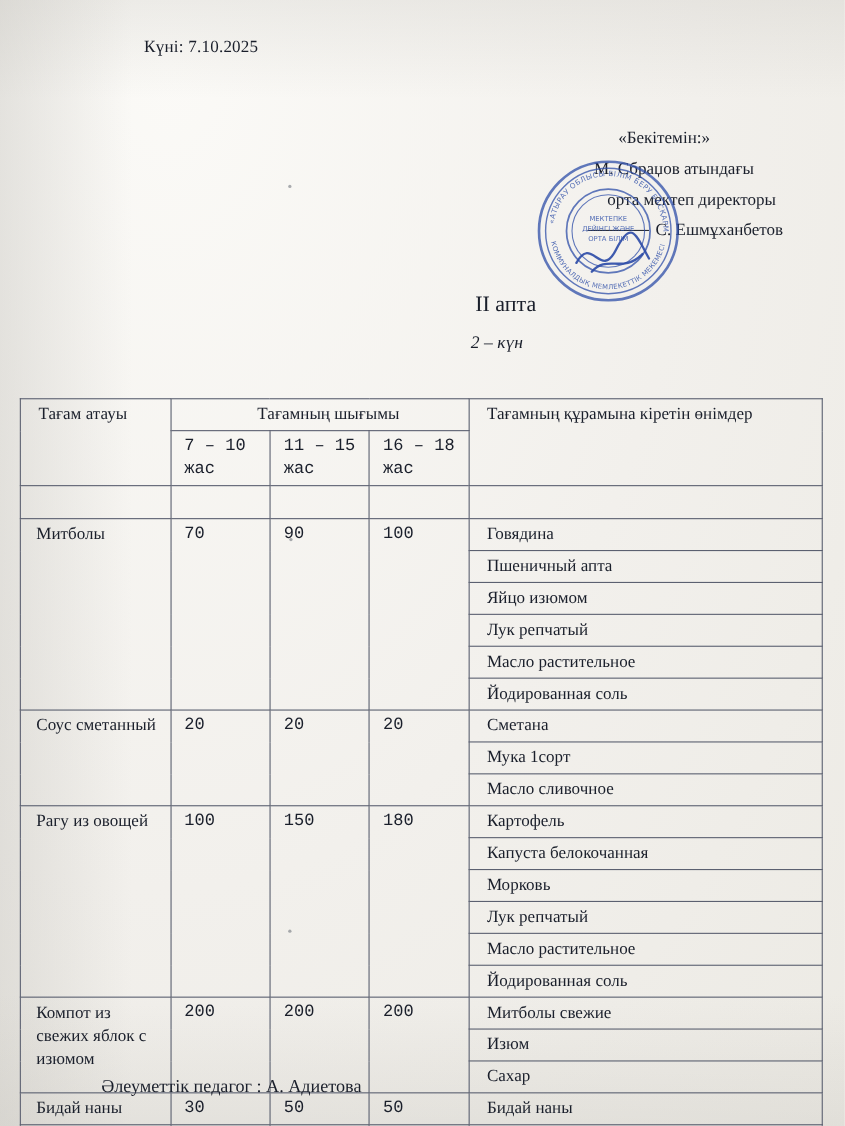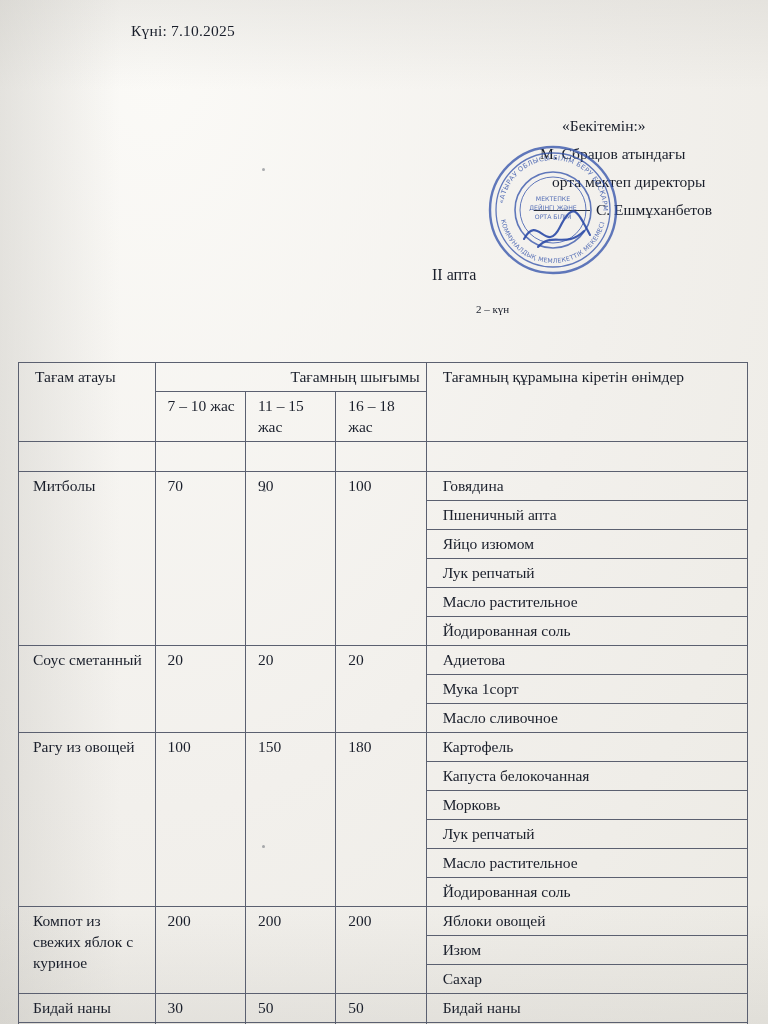--- a/index.html
+++ b/index.html
@@ -42,21 +42,21 @@
   }
 
   .content {
     position: absolute;
     inset: 0;
   }
 
   .date-line {
     position: absolute;
     left: 131px;
-    top: 22px;
+    top: 34px;
     font-size: 15.5px;
     letter-spacing: 0.2px;
   }
 
   .approve-block {
     position: absolute;
     left: 430px;
     top: 112px;
     width: 350px;
     font-size: 15.5px;
@@ -72,27 +72,28 @@
     width: 56px;
     border-bottom: 1px solid #2a2f3a;
     margin: 0 6px 4px 0;
     height: 10px;
   }
 
   .week-line {
     position: absolute;
     left: 432px;
     top: 266px;
+    font-size: 20px;
+  }
+  .day-line {
+    position: absolute;
+    left: 428px;
+    top: 303px;
     font-size: 16px;
-  }
-  .day-line {
-    position: absolute;
-    left: 476px;
-    top: 303px;
-    font-size: 11px;
+    font-style: italic;
   }
 
   
   .stamp {
     position: absolute;
     left: 486px;
     top: 143px;
     width: 134px;
     height: 134px;
     pointer-events: none;
@@ -115,25 +116,25 @@
     line-height: 21px;
     background: transparent;
   }
   .col-name  { width: 136px; }
   .col-a     { width: 90px; }
   .col-b     { width: 90px; }
   .col-c     { width: 90px; }
   .col-prod  { width: 320px; }
 
   .hdr-out {
-    text-align: right;
+    text-align: center;
     padding-left: 22px !important;
   }
   .hdr-name { padding-left: 16px !important; }
-  .cell-num { padding-left: 12px !important; }
+  .cell-num { padding-left: 12px !important; font-family: Liberation Mono, monospace; }
   .cell-dish { padding-left: 14px !important; margin-left: 22px; }
   .cell-prod { padding-left: 16px !important; }
   .nowrap { white-space: nowrap; }
 
   .blank-row td { height: 22px; }
 
   .footer {
     position: absolute;
     left: 92px;
     top: 978px;
@@ -253,21 +254,21 @@
         </tr>
       <tr>
           <td class="cell-prod">Йодированная соль</td>
         </tr>
 
       <tr>
         <td class="cell-dish" rowspan="3">Соус сметанный</td>
         <td class="cell-num" rowspan="3">20</td>
         <td class="cell-num" rowspan="3">20</td>
         <td class="cell-num" rowspan="3">20</td>
-        <td class="cell-prod">Адиетова</td>
+        <td class="cell-prod">Сметана</td>
       </tr>
       <tr>
           <td class="cell-prod">Мука 1сорт</td>
         </tr>
       <tr>
           <td class="cell-prod">Масло сливочное</td>
         </tr>
 
       <tr>
         <td class="cell-dish" rowspan="6">Рагу из овощей</td>
@@ -286,25 +287,25 @@
           <td class="cell-prod">Лук репчатый</td>
         </tr>
       <tr>
           <td class="cell-prod">Масло растительное</td>
         </tr>
       <tr>
           <td class="cell-prod">Йодированная соль</td>
         </tr>
 
       <tr>
-        <td class="cell-dish" rowspan="3">Компот из свежих яблок с куриное</td>
+        <td class="cell-dish" rowspan="3">Компот из свежих яблок с изюмом</td>
         <td class="cell-num" rowspan="3">200</td>
         <td class="cell-num" rowspan="3">200</td>
         <td class="cell-num" rowspan="3">200</td>
-        <td class="cell-prod">Яблоки овощей</td>
+        <td class="cell-prod">Митболы свежие</td>
       </tr>
       <tr>
           <td class="cell-prod">Изюм</td>
         </tr>
       <tr>
           <td class="cell-prod">Сахар</td>
         </tr>
 
       <tr>
         <td class="cell-dish nowrap">Бидай наны</td>
@@ -317,13 +318,14 @@
       <tr class="blank-row">
         <td></td>
         <td></td>
         <td></td>
         <td></td>
         <td></td>
       </tr>
     </tbody>
   </table>
 
+  <div class="footer">Әлеуметтік педагог : А. Адиетова</div>
 </div>
 
 </body></html>

